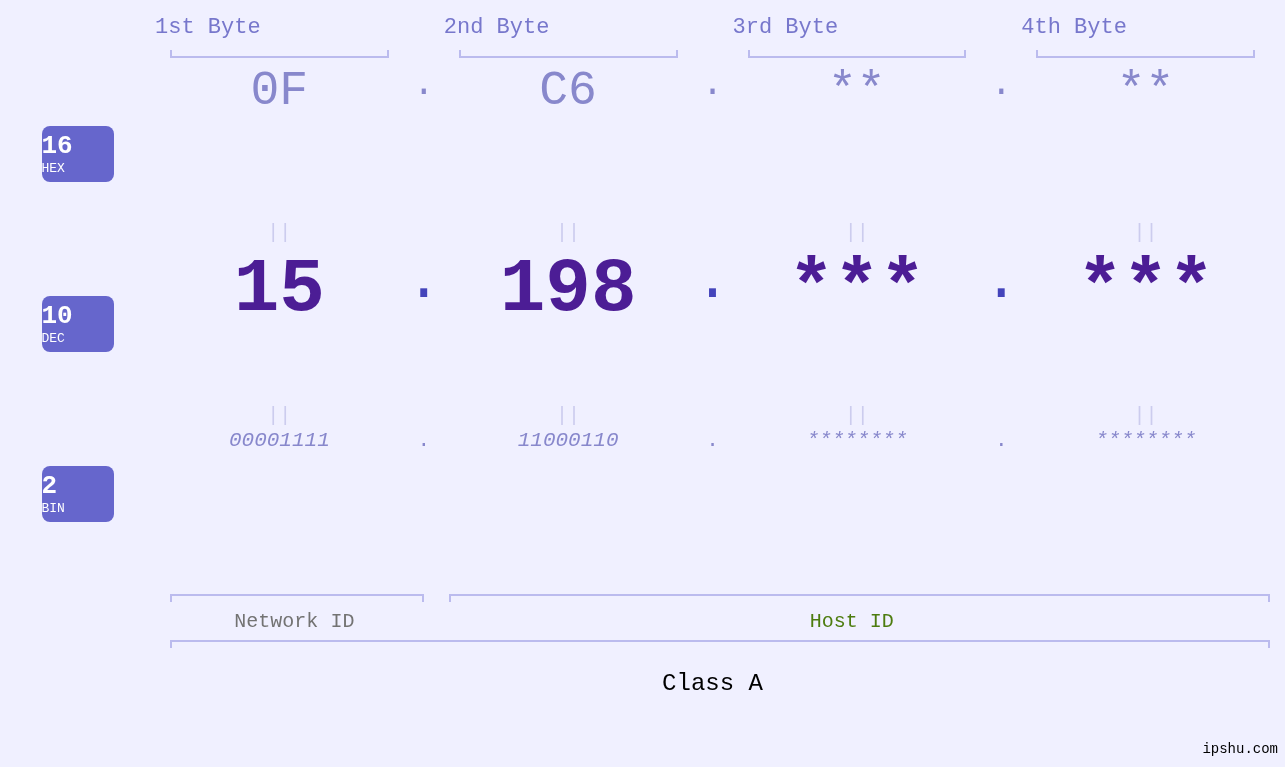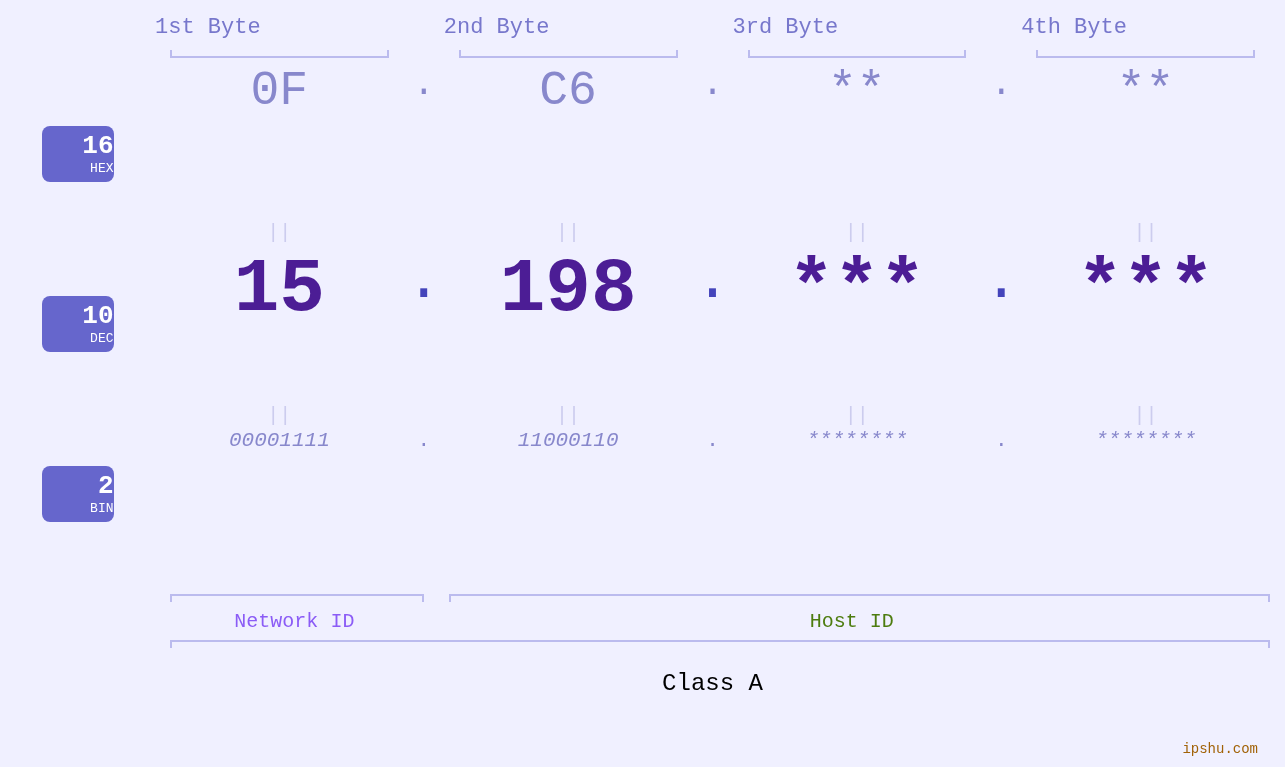--- a/index.html
+++ b/index.html
@@ -10,22 +10,22 @@
       width: 1285px;
       height: 767px;
       overflow: hidden;
       position: relative;
     }
 
     
     .watermark {
       position: absolute;
       bottom: 10px;
-      right: 27px;
-      color: #a16207;
+      right: 7px;
+      color: #000000;
       font-size: 14px;
       font-family: 'Courier New', Courier, monospace;
     }
 
     
     .page {
       width: 1285px;
       height: 767px;
       background: #f0f0ff;
       position: relative;
@@ -110,21 +110,21 @@
       align-items: center;
       padding: 5px 0;
     }
 
     .badge {
       background: #6666cc;
       color: white;
       border-radius: 8px;
       width: 72px;
       padding: 6px 0;
-      text-align: right;
+      text-align: left;
     }
 
     .badge-num {
       display: block;
       font-size: 26px;
       font-weight: bold;
       line-height: 1.1;
     }
 
     .badge-lbl {
@@ -397,21 +397,21 @@
         height: 2px;
         top: 10px;
         background: #bbbbee;
       ">
         <div style="position:absolute;left:0;top:0;width:2px;height:8px;background:#bbbbee;"></div>
         <div style="position:absolute;right:0;top:0;width:2px;height:8px;background:#bbbbee;"></div>
       </div>
     </div>
 
     <div style="display: flex; height: 38px; align-items: center;">
-      <div style="width: 25%; text-align: center; color: #8b5cf6; font-size: 20px; font-family: 'Courier New', monospace;">Network ID</div>
+      <div style="width: 25%; text-align: center; color: #737373; font-size: 20px; font-family: 'Courier New', monospace;">Network ID</div>
       <div style="flex: 1; text-align: center; color: #4d7c0f; font-size: 20px; font-family: 'Courier New', monospace;">Host ID</div>
     </div>
 
     <div style="position: relative; height: 16px;">
       <div style="
         position: absolute;
         left: 15px;
         right: 0;
         top: 0;
         height: 2px;

